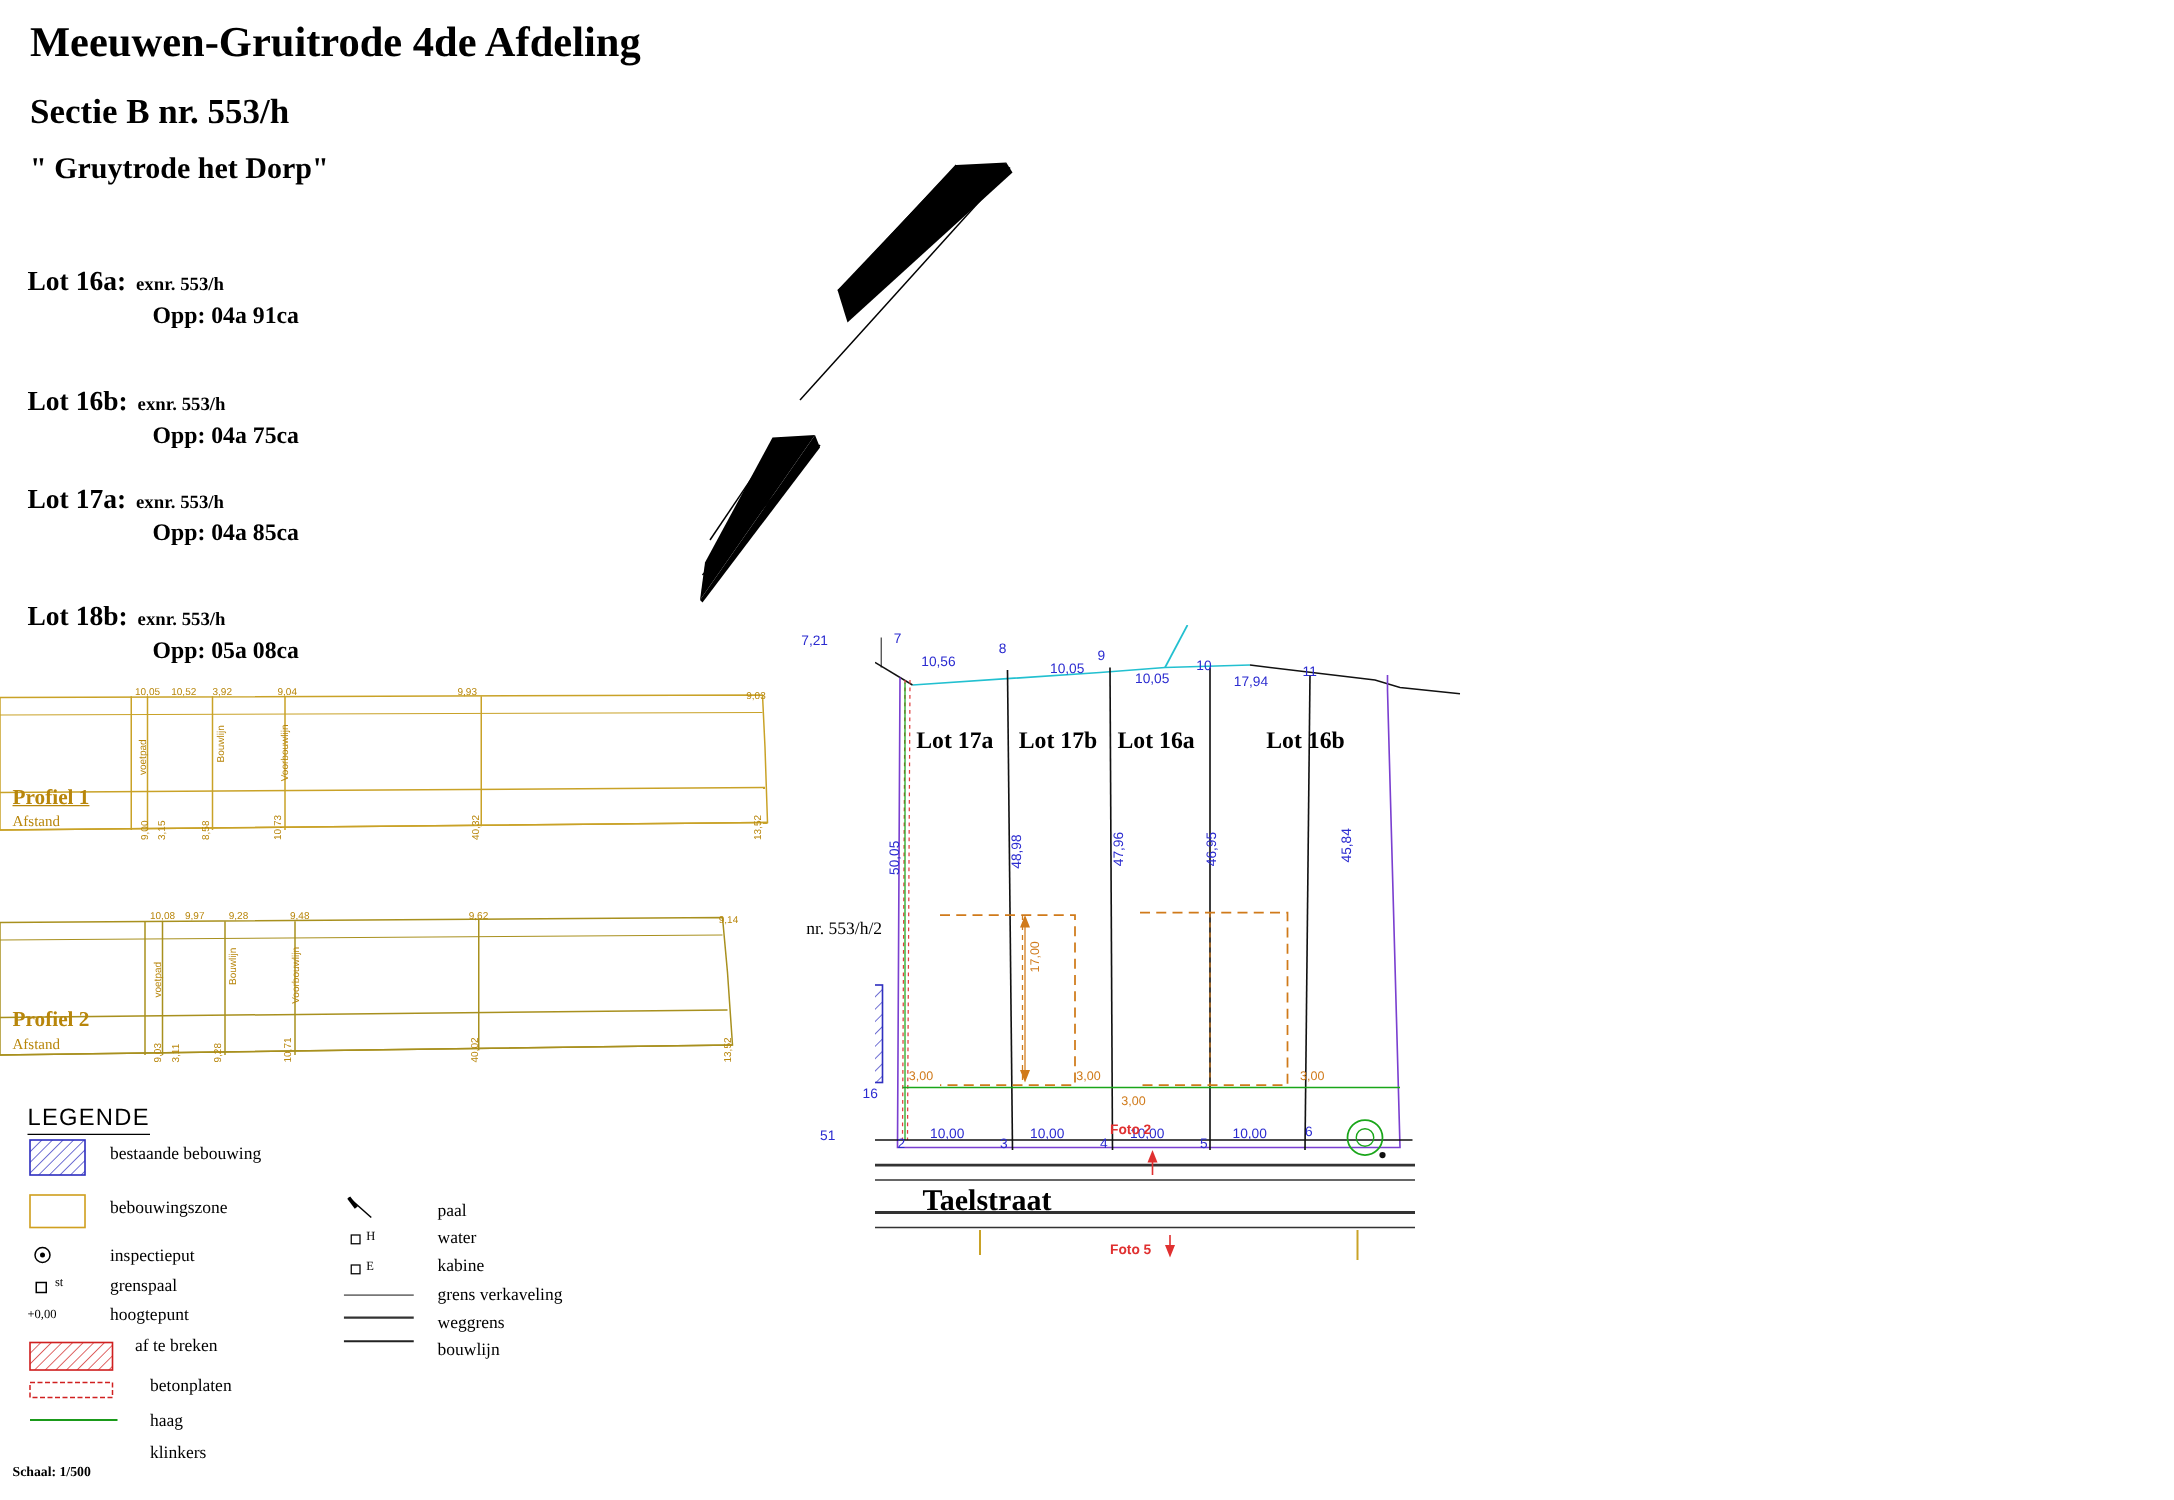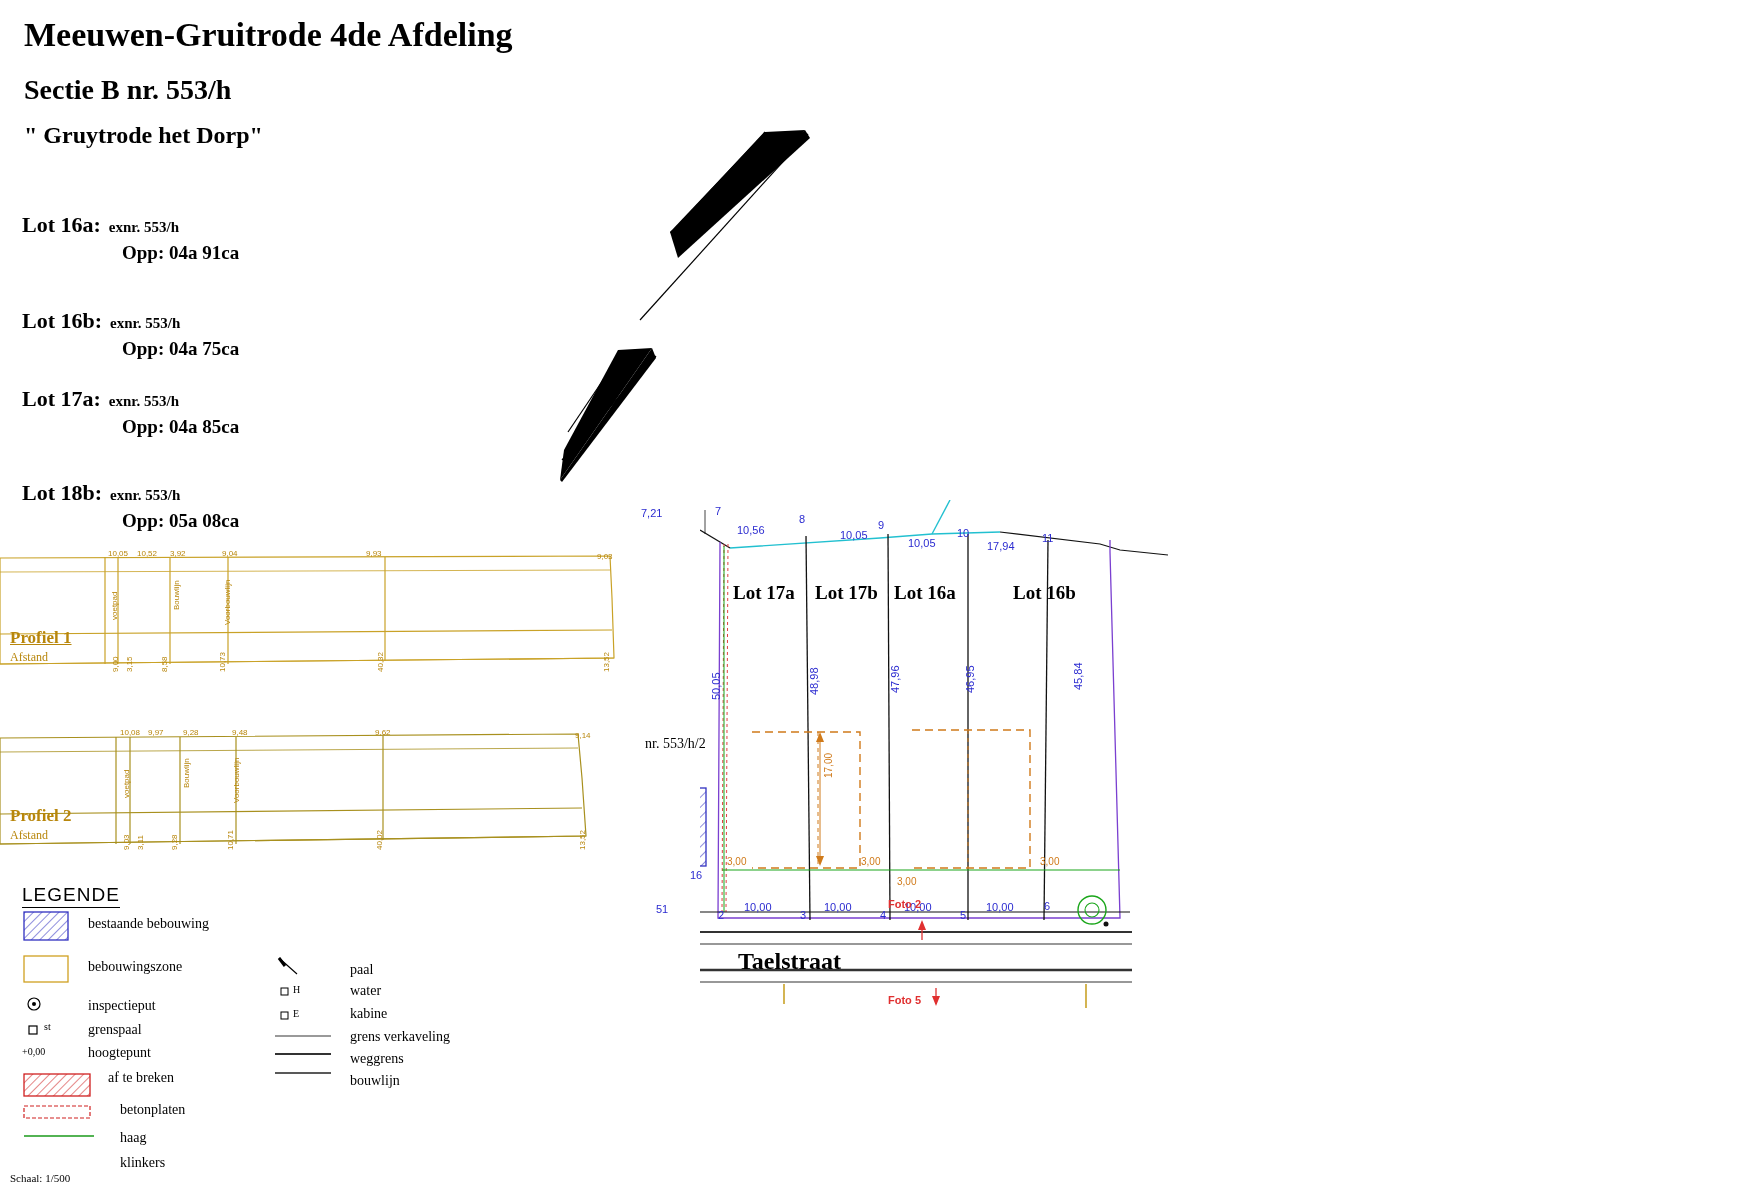--- a/index.html
+++ b/index.html
@@ -138,21 +138,21 @@
     font-weight: bold;
     font-size: 24px;
   }
   #parcel-ref {
     font-family: "Liberation Serif", serif;
     font-size: 14px;
   }
   #scale-text {
     left: 10px; top: 1172px;
     font-size: 11px;
-    font-weight: normal;
+    font-weight: bold;
     font-family: "Liberation Serif", serif;
   }
 </style>
 </head>
 <body>
 
 <div class="abs" id="title-main">Meeuwen-Gruitrode 4de Afdeling</div>
 <div class="abs" id="title-section">Sectie B nr. 553/h</div>
 <div class="abs" id="title-place">" Gruytrode het Dorp"</div>
 

